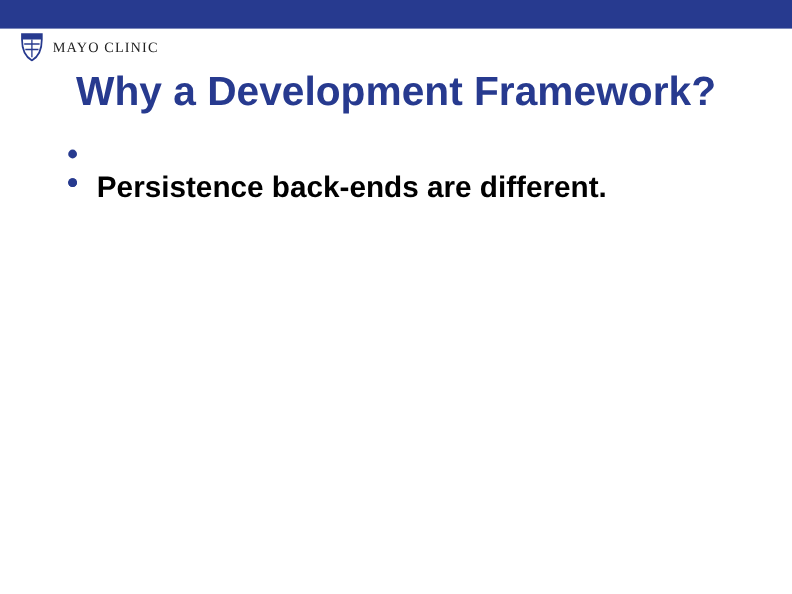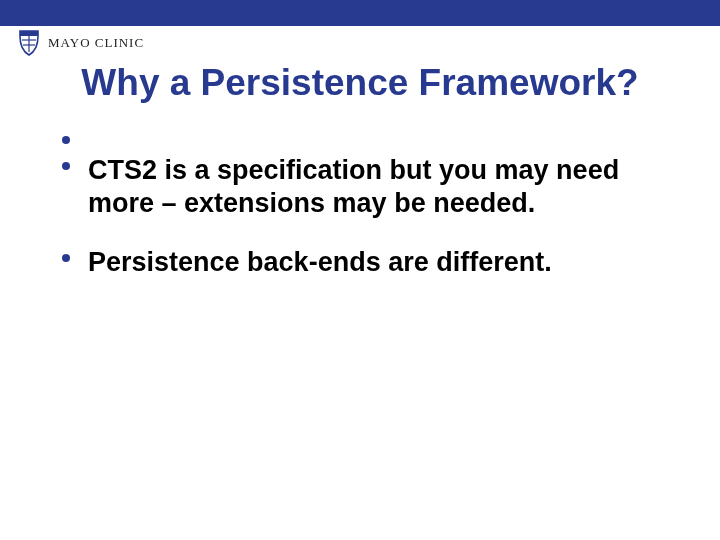--- a/index.html
+++ b/index.html
@@ -92,29 +92,28 @@
     <svg class="logo-shield" viewBox="0 0 22 26">
       <path d="M2 1 H20 V6 Q20 20 11 25 Q2 20 2 6 Z" fill="none" stroke="#273a8f" stroke-width="1.6"></path>
       <path d="M2 1 H20 V6 H2 Z" fill="#273a8f"></path>
       <line x1="11" y1="6" x2="11" y2="22" stroke="#273a8f" stroke-width="1.2"></line>
       <line x1="4" y1="10" x2="18" y2="10" stroke="#273a8f" stroke-width="1.2"></line>
       <line x1="5" y1="15" x2="17" y2="15" stroke="#273a8f" stroke-width="1.2"></line>
     </svg>
     <span class="logo-text">MAYO CLINIC</span>
   </div>
 
-  <div class="title">Why a Persistence Framework?</div>
+  <div class="title">Why a Development Framework?</div>
 
   <div class="bullets">
     <div class="bullet">
       <span class="dot"></span>
     </div>
     <div class="bullet">
       <span class="dot"></span>
-      <span>CTS2 is a specification but you may need more – extensions may be needed.</span>
     </div>
     <div class="bullet">
       <span class="dot"></span>
       <span>Persistence back-ends are different.</span>
     </div>
   </div>
 
 </div>
 
 </body></html>

